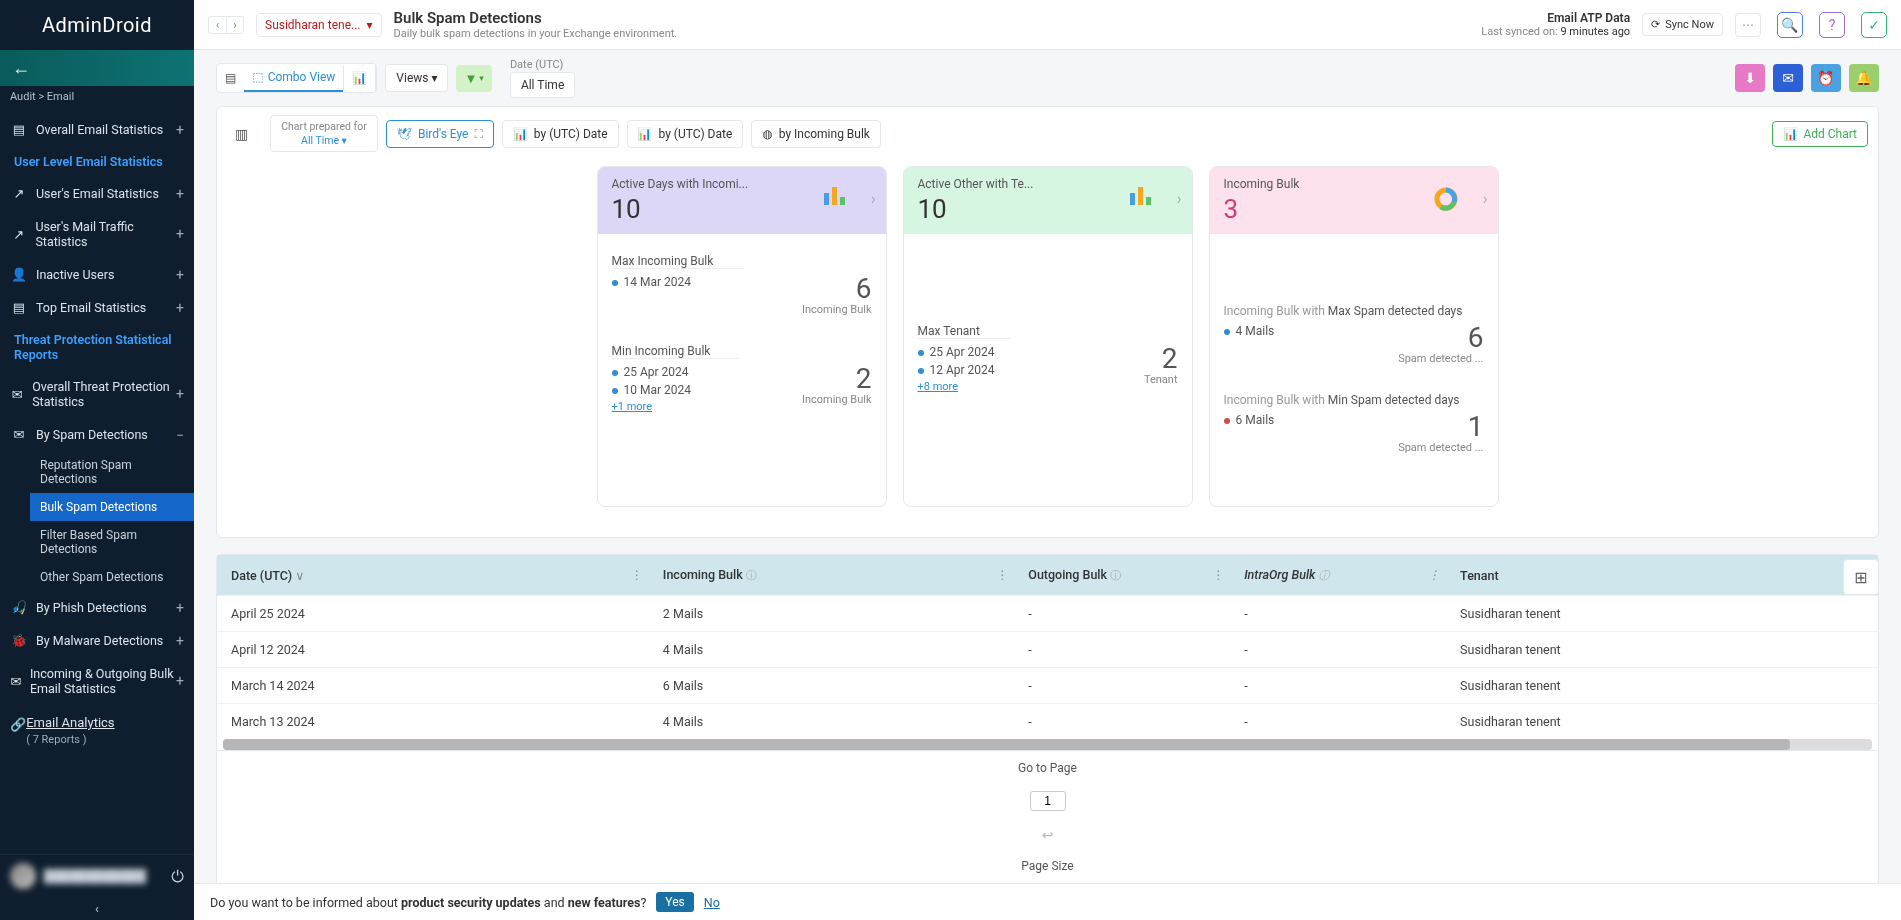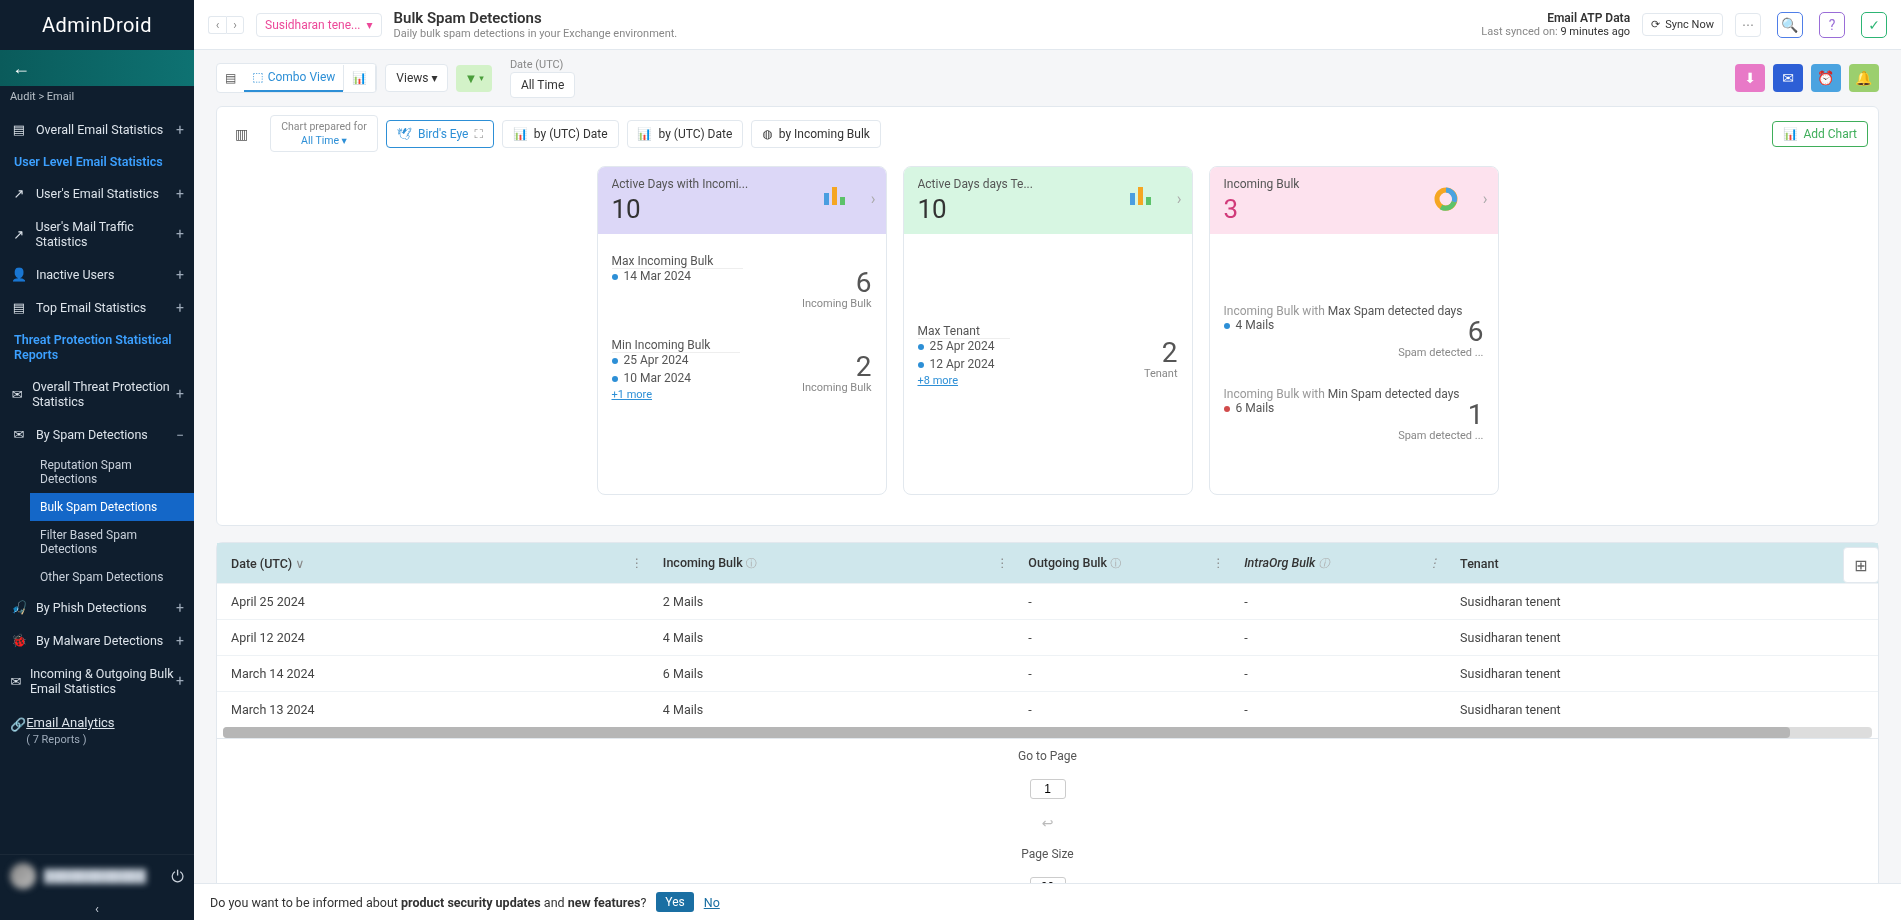--- a/index.html
+++ b/index.html
@@ -43,21 +43,21 @@
   .power { font-size:16px; color:#c8d0da; }
   .collapse-row { text-align:center; padding:4px; color:#c8d0da; }
 
   
   .main { flex:1; display:flex; flex-direction:column; background:var(--bg); }
   .topbar { height:50px; background:#fff; border-bottom:1px solid var(--border); display:flex; align-items:center; padding:0 14px; gap:12px; }
   .navbtn { width:18px; height:18px; display:flex; align-items:center; justify-content:center; color:#888; font-size:12px; border:1px solid var(--border); border-radius:3px; }
   .nav-btns{display:flex;}
   .nav-btns .navbtn:first-child{border-radius:3px 0 0 3px; border-right:none;}
   .nav-btns .navbtn:last-child{border-radius:0 3px 3px 0;}
-  .tenant-dd { border:1px solid var(--border); border-radius:4px; padding:4px 8px; font-size:12px; display:flex; align-items:center; gap:6px; color:#ec4899; }
+  .tenant-dd { border:1px solid var(--border); border-radius:4px; padding:4px 8px; font-size:12px; display:flex; align-items:center; gap:6px; color:#b91c1c; }
   .title-block { margin-left:0px; }
   .title-main { font-size:15px; font-weight:600; color:#333; }
   .title-sub { font-size:11px; color:#888; }
   .sync-block { margin-left:auto; text-align:right; }
   .sync-title { font-size:12px; font-weight:600; }
   .sync-sub { font-size:11px; color:#888; }
   .sync-btn { border:1px solid var(--border); border-radius:4px; padding:4px 8px; font-size:11px; display:flex; align-items:center; gap:5px; }
   .more-btn { border:1px solid var(--border); border-radius:4px; padding:4px 6px; font-size:12px; color:#888; }
   .icon-btn { width:26px; height:26px; border:1.5px solid #4f7ee8; border-radius:5px; display:flex; align-items:center; justify-content:center; color:#4f7ee8; font-size:14px; margin-left:4px; }
   .icon-btn.purple{border-color:#9a6dd7;color:#9a6dd7;}
@@ -95,21 +95,21 @@
   .card-head.green{background:var(--card-green);}
   .card-head.pink{background:var(--card-pink);}
   .card-head-title { font-size:12px; color:#555; white-space:nowrap; overflow:hidden; text-overflow:ellipsis; max-width:170px;}
   .card-head-val { font-size:26px; font-weight:400; margin-top:3px; }
   .card-head.pink .card-head-val{color:#d13b7a;}
   .card-head-icon { position:absolute; right:40px; top:20px; font-size:20px; }
   .card-head-arrow { position:absolute; right:10px; top:22px; font-size:16px; color:#aaa; }
   .card-body { padding:20px 14px 24px; font-size:12px; color:#555; flex:1;}
   .cb-section { margin-bottom:28px; }
   .cb-title { font-size:12px; color:#555; border-bottom:1px solid #eee; display:inline-block; padding-right:30px;}
-  .cb-row{display:flex;justify-content:space-between;align-items:flex-start;}
+  .cb-row{display:flex;justify-content:space-between;align-items:flex-start;margin-top:6px;}
   .cb-left{font-size:12px;}
   .bullet{display:inline-block;width:6px;height:6px;border-radius:50%;margin-right:6px;vertical-align:middle;}
   .bullet.blue{background:#2d8fd6;}
   .bullet.red{background:#d14b4b;}
   .more-link{font-size:11px;color:#2d8fd6;text-decoration:underline;cursor:pointer;margin-top:3px;display:inline-block;}
   .cb-right{text-align:right;}
   .cb-big{font-size:28px;font-weight:400;line-height:1;}
   .cb-sub{font-size:11px;color:#888;white-space:nowrap;max-width:100px;overflow:hidden;text-overflow:ellipsis;}
   .dimtxt{color:#999;}
 
@@ -373,21 +373,21 @@
                       <div class="cb-big">2</div>
                       <div class="cb-sub">Incoming Bulk</div>
                     </div>
                 </div>
               </div>
             </div>
           </div>
 
           <div class="card">
             <div class="card-head green">
-              <div class="card-head-title">Active Days days Te...</div>
+              <div class="card-head-title">Active Other with Te...</div>
               <div class="card-head-val">10</div>
               <div class="card-head-icon">
                   <svg width="22" height="18">
                     <rect x="0" y="6" width="5" height="12" fill="#4a9ee0"></rect>
                     <rect x="8" y="0" width="5" height="18" fill="#f5a623"></rect>
                     <rect x="16" y="10" width="5" height="8" fill="#5cc26a"></rect>
                   </svg>
                 </div>
               <div class="card-head-arrow">›</div>
             </div>

